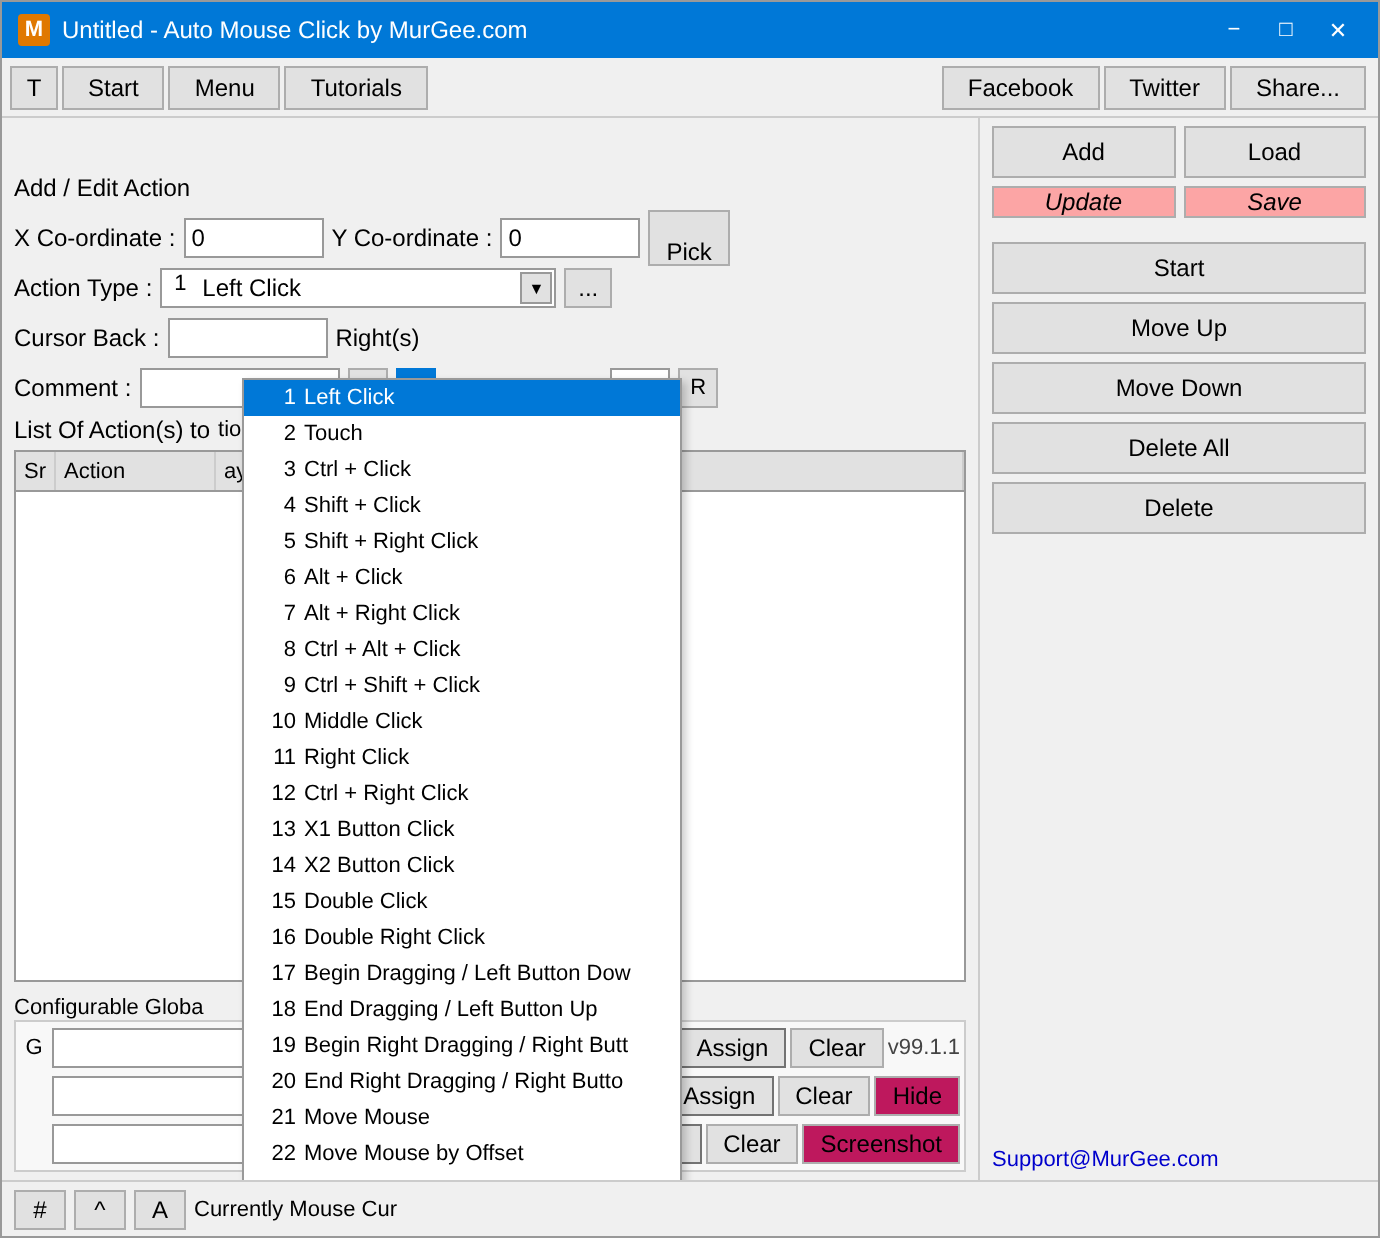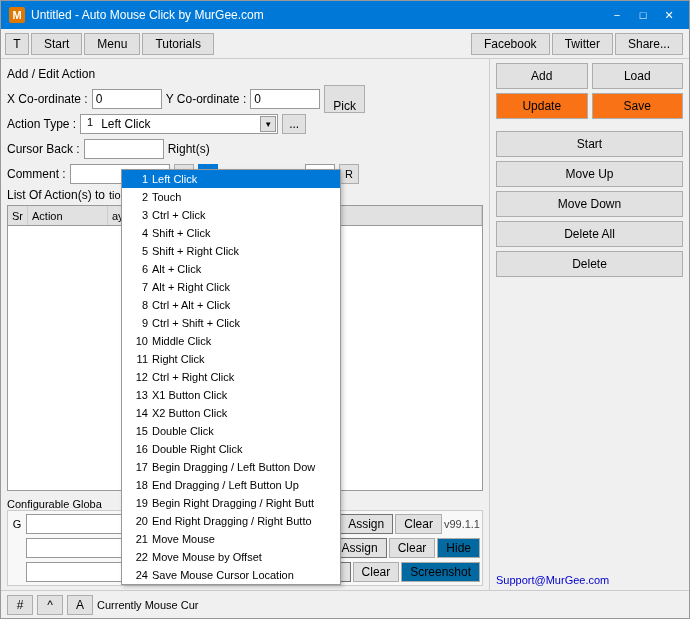--- a/index.html
+++ b/index.html
@@ -98,20 +98,21 @@
       flex: 1;
       overflow: hidden;
     }
     .left-panel {
       flex: 1;
       padding: 4px 6px;
       display: flex;
       flex-direction: column;
       gap: 3px;
       position: relative;
+      margin-top: 20px;
     }
     .right-panel {
       width: 200px;
       padding: 4px 6px;
       display: flex;
       flex-direction: column;
       gap: 4px;
       border-left: 1px solid #ccc;
       flex-shrink: 0;
     }
@@ -259,21 +260,21 @@
       height: 20px;
       padding: 0 8px;
       background: #e1e1e1;
       border: 1px solid #adadad;
       cursor: pointer;
       font-size: 12px;
     }
     .action-btn-right {
       height: 20px;
       padding: 0 8px;
-      background: #0369a1;
+      background: #be185d;
       border: 1px solid #adadad;
       cursor: pointer;
       font-size: 12px;
     }
     .right-btn {
       height: 26px;
       background: #e1e1e1;
       border: 1px solid #adadad;
       cursor: pointer;
       font-size: 12px;
@@ -297,25 +298,26 @@
       border: 1px solid #adadad;
       cursor: pointer;
       font-size: 12px;
     }
     .right-update-save {
       display: flex;
       gap: 4px;
     }
     .right-update-save button {
       flex: 1;
-      height: 26px;
-      background: #f97316;
-      border: 1px solid #adadad;
-      cursor: pointer;
-      font-size: 12px;
+      height: 16px;
+      background: #fca5a5;
+      border: 1px solid #adadad;
+      cursor: pointer;
+      font-size: 12px;
+      font-style: italic;
     }
     .small-btn {
       width: 20px;
       height: 20px;
       background: #e1e1e1;
       border: 1px solid #adadad;
       cursor: pointer;
       font-size: 11px;
       display: flex;
       align-items: center;

